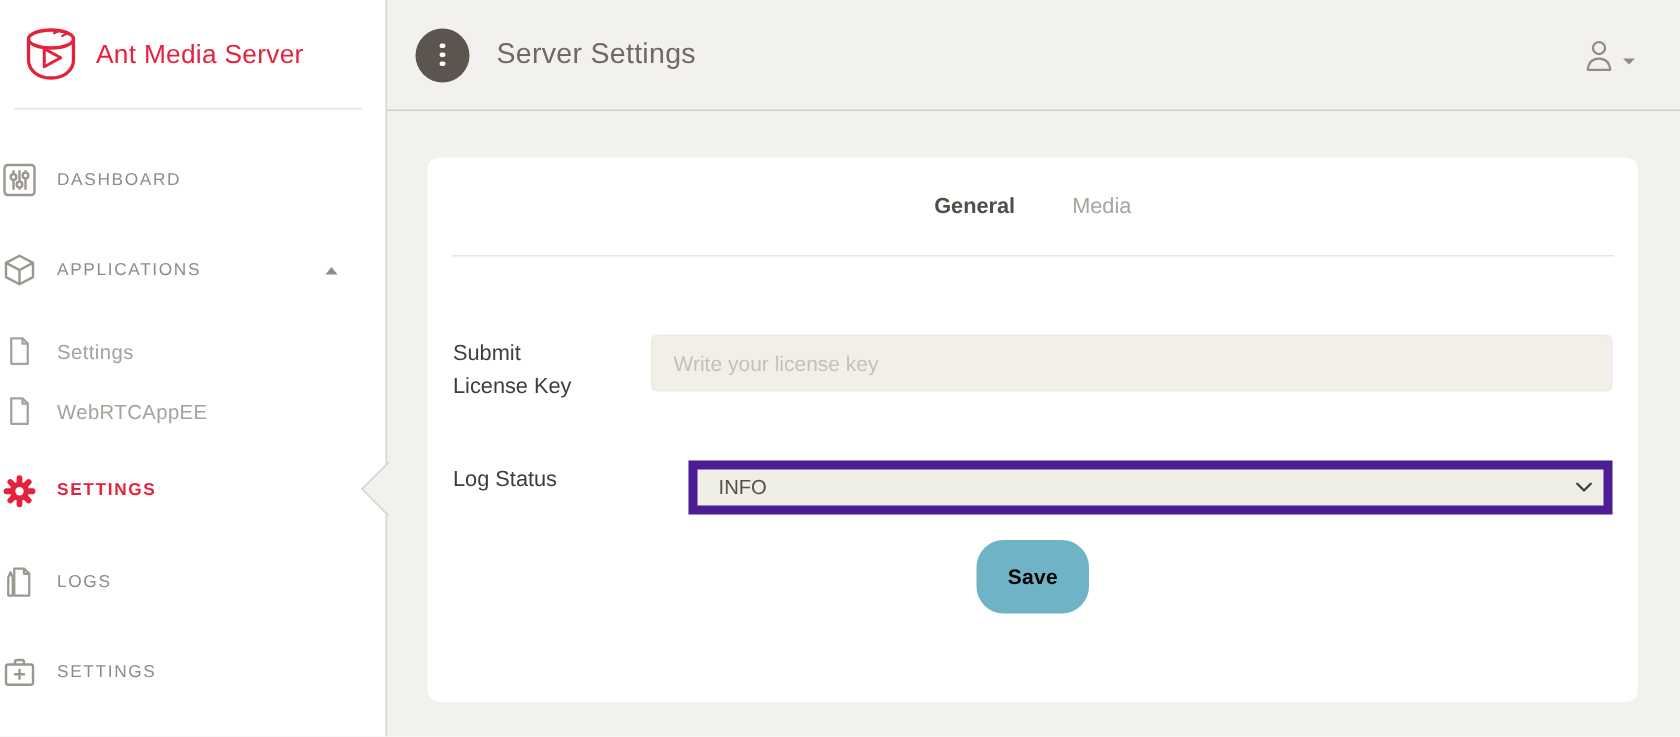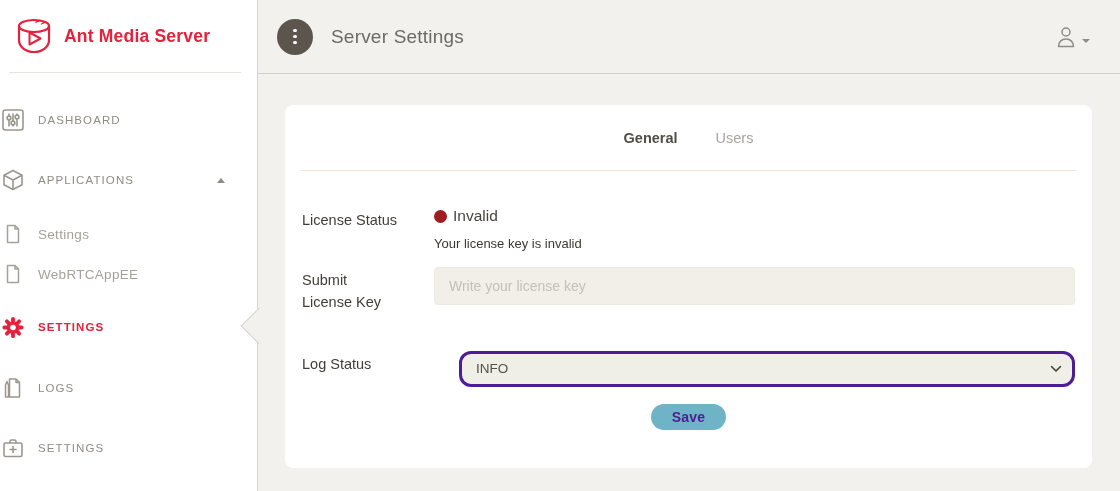--- a/index.html
+++ b/index.html
@@ -6,21 +6,21 @@
   html,body { width:1120px; height:491px; overflow:hidden;
     font-family:"Liberation Sans", sans-serif; background:#f2f1ed; }
 
   .app { display:flex; width:1120px; height:491px; }
 
   
   .sidebar { width:258px; height:491px; background:#ffffff;
     border-right:1px solid #d6d4cf; flex:0 0 258px; }
   .logo-row { height:72px; display:flex; align-items:center; padding-left:12px; cursor:pointer; }
   .logo-row svg { flex:0 0 auto; }
-  .logo-text { color:#e5213c; font-size:17.5px; font-weight:700; margin-left:8px; letter-spacing:.2px; }
+  .logo-text { color:#e5213c; font-size:17.5px; font-weight:400; margin-left:8px; letter-spacing:.2px; }
   .logo-divider { border-top:1px solid #e6e4df; margin:0 16px 0 9px; }
 
   .nav { padding-top:27px; }
   .nav-item { height:40px; display:flex; align-items:center; cursor:pointer; }
   .nav-item .ico { width:26px; display:flex; justify-content:center; }
   .nav-label { margin-left:12px; font-size:11.5px; letter-spacing:1.1px; color:#8f8c86; font-weight:500; }
   .nav-sub .nav-label { font-size:13.5px; letter-spacing:.3px; color:#a5a29b; font-weight:400; text-transform:none; }
   .nav-item.active .nav-label { color:#e5213c; font-weight:600;text-align:right; }
   .caret-up { width:0; height:0; border-left:4.5px solid transparent; border-right:4.5px solid transparent;
     border-bottom:5.5px solid #8f8c86; margin-left:auto; margin-right:32px; }
@@ -62,27 +62,27 @@
   .status-msg { font-size:13px; color:#3b3935; margin-top:11px; }
 
   .row-license { margin-top:16px; }
   .license-input { width:100%; height:38px; background:#f1efe8; border:1px solid #eceae2;
     border-radius:4px; padding:0 14px; font-size:14px; color:#55514b;
     font-family:"Liberation Sans", sans-serif; outline:none; }
   .license-input::placeholder { color:#c4c1b8; }
 
   .row-log { margin-top:37px;gap:25px; }
   .select-wrap { position:relative; }
-  .log-select { width:100%; height:36px; background:#efeee7; border:3px solid #4c1d95;
-    border-radius:12px; padding:4px 14px; font-size:13.5px; color:#55514b; appearance:none;
+  .log-select { width:100%; height:36px; background:#efeee7; border:6px solid #4c1d95;
+    border-radius:0; padding:4px 14px; font-size:13.5px; color:#55514b; appearance:none;
     -webkit-appearance:none; font-family:"Liberation Sans", sans-serif; outline:none; cursor:pointer; }
   .select-chevron { position:absolute; right:13px; top:14px; pointer-events:none; }
 
   .save-row { display:flex; justify-content:center; margin-top:17px; }
-  .save-btn { height:26px; padding:0 21px; background:#6fb3c6; color:#4c1d95; border:none;
+  .save-btn { height:49px; padding:0 21px; background:#6fb3c6; color:#000000; border:none;
     border-radius:18px; font-size:14px; font-weight:700; font-family:"Liberation Sans", sans-serif;
     cursor:pointer; letter-spacing:.2px; }
 
   svg { display:block; }
 </style>
 </head>
 <body>
 
 <div class="app">
 
@@ -204,36 +204,26 @@
           </svg>
         </span>
         <span class="caret-down"></span>
       </div>
     </header>
 
     <section class="card">
 
       <div class="tabs">
         <span class="tab active">General</span>
-        <span class="tab">Users</span>
+        <span class="tab">Media</span>
       </div>
       <div class="card-divider"></div>
 
       <div class="form">
 
-        <div class="frow">
-          <div class="flabel">License Status</div>
-          <div>
-            <div class="status-line">
-              <span class="status-dot"></span>
-              <span class="status-text">Invalid</span>
-            </div>
-            <div class="status-msg">Your license key is invalid</div>
-          </div>
-        </div>
 
         <div class="frow row-license">
           <div class="flabel narrow">Submit License Key</div>
           <div>
             <input class="license-input" type="text" placeholder="Write your license key" style="">
           </div>
         </div>
 
         <div class="frow row-log">
           <div class="flabel">Log Status</div>

